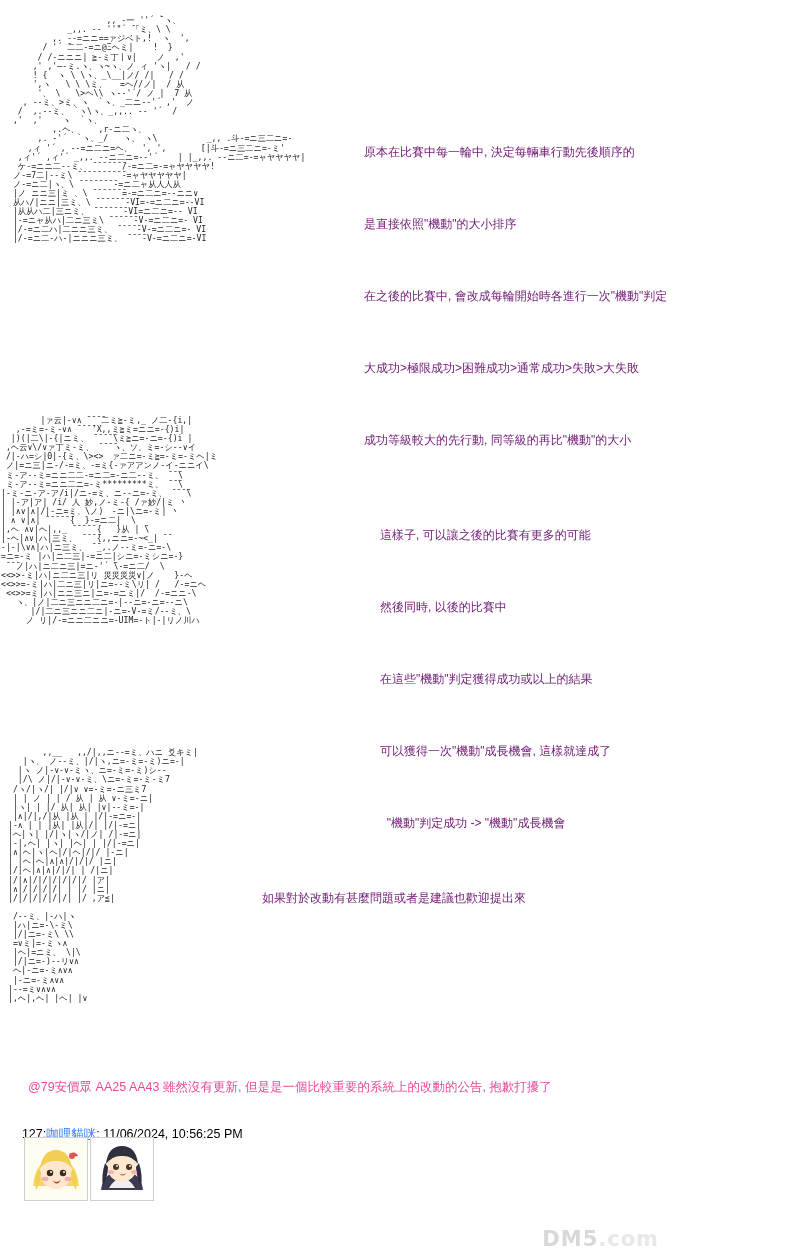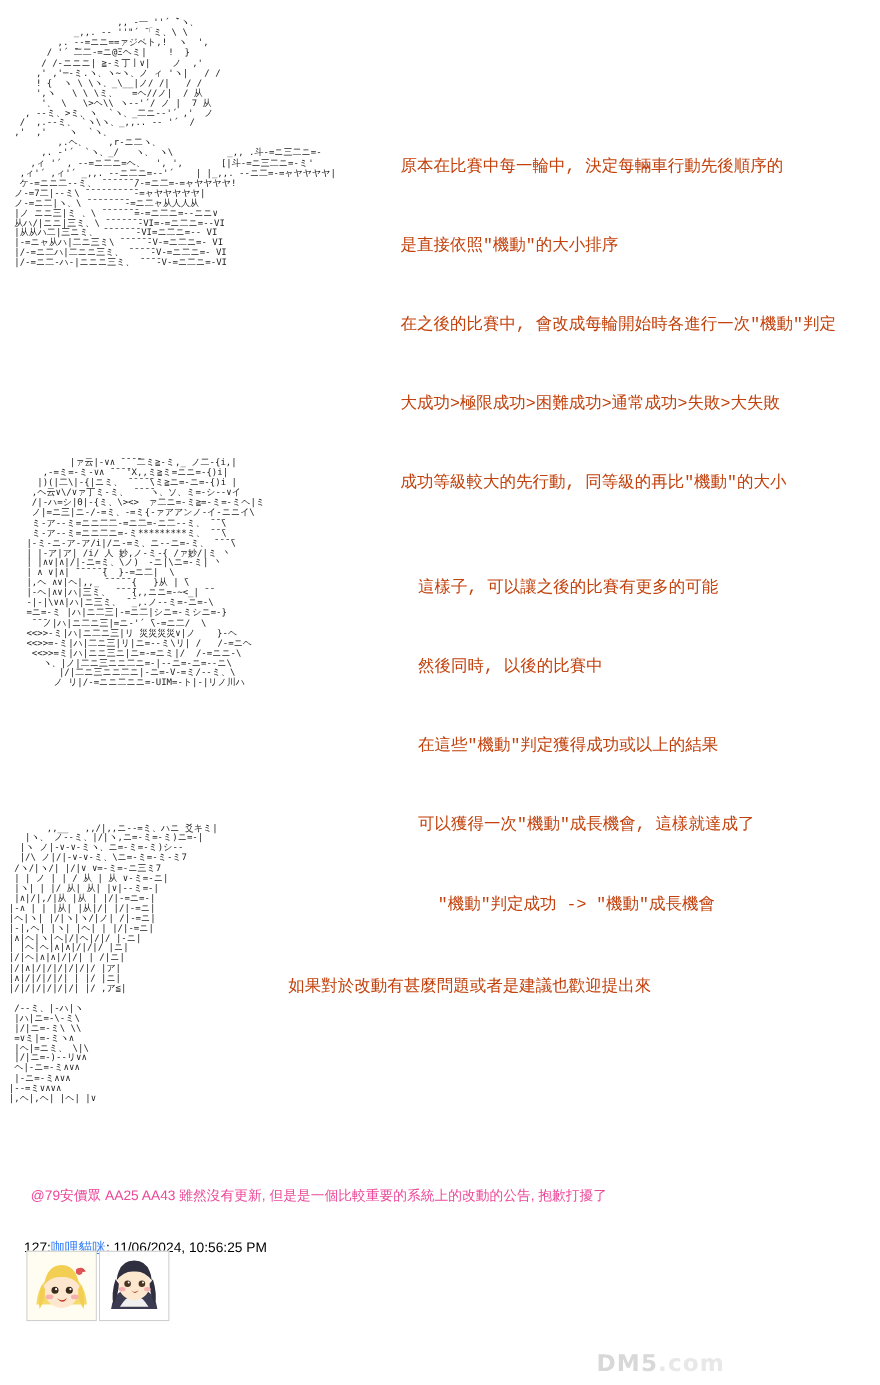--- a/index.html
+++ b/index.html
@@ -23,29 +23,29 @@
   .aa-block {
     position: absolute;
     font-family: "DejaVu Sans Mono", monospace;
     font-size: 8.2px;
     line-height: 9.1px;
     white-space: pre;
     color: #1a1a1a;
     letter-spacing: 0px;
   }
   #aa-block-1 { left: 8px; top: 8px; }
-  #aa-block-2 { left: 24px; top: 380px; margin-top: 36px; }
+  #aa-block-2 { left: 1px; top: 380px; margin-top: 36px; }
   #aa-block-3 { left: 8px; top: 740px; }
 
   .text-block {
     position: absolute;
-    font-family: Liberation Mono, monospace;
-    font-size: 15px;
+    font-family: Liberation Sans, sans-serif;
+    font-size: 12px;
     line-height: 24px;
-    color: #c2410c;
+    color: #701a75;
     white-space: pre;
   }
   #text-block-1 { left: 364px; top: 92px; }
   #text-block-2 { left: 380px; top: 475px; }
   #text-block-3 { left: 262px; top: 838px; }
 
   .footer-note {
     position: absolute;
     left: 28px;
     top: 1078px;

